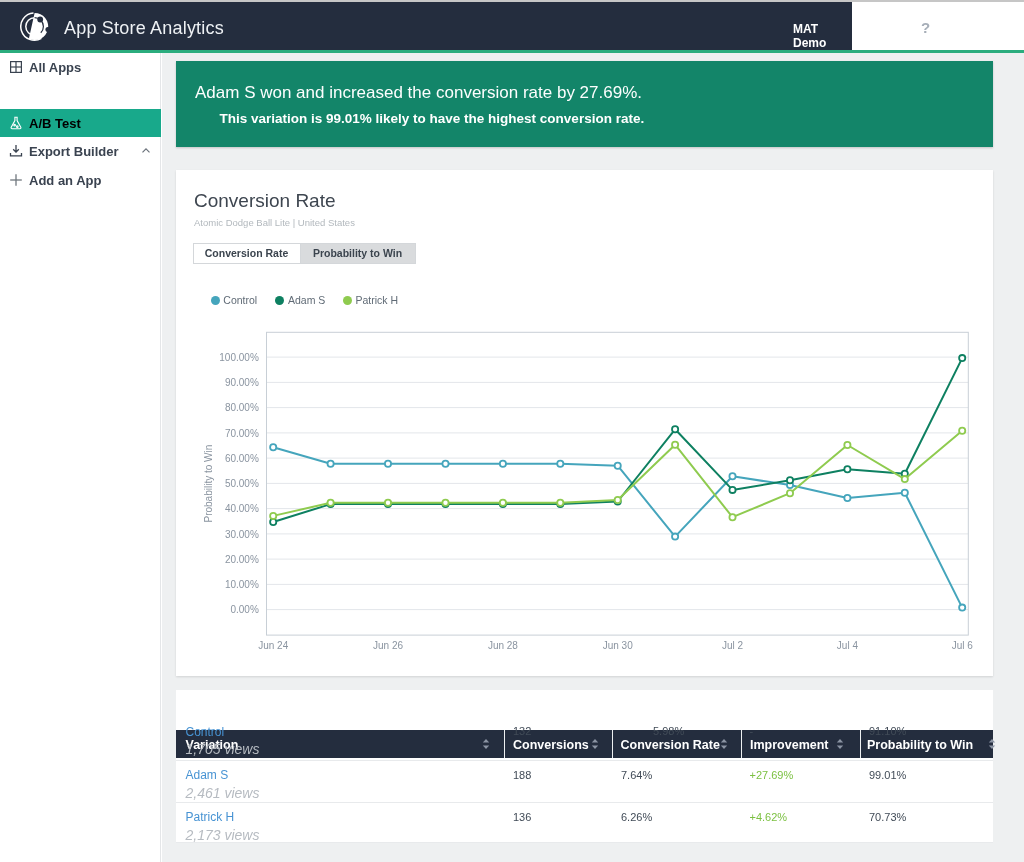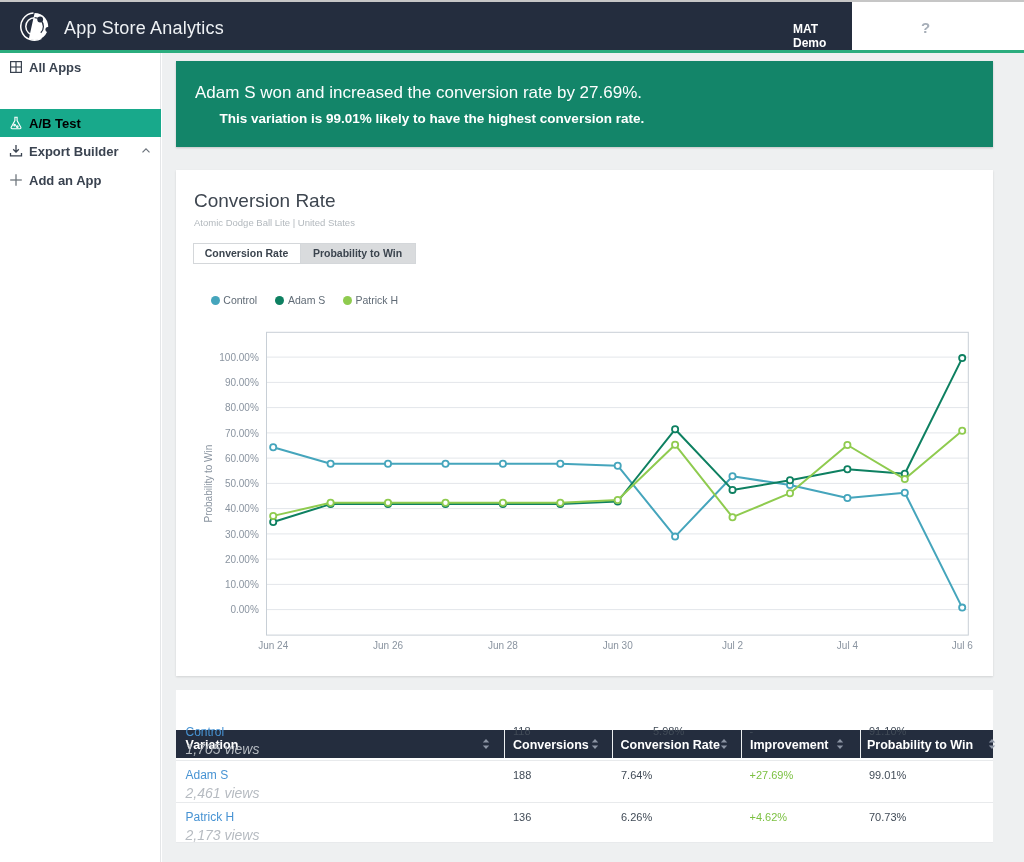--- a/index.html
+++ b/index.html
@@ -235,21 +235,21 @@
         <path d="M4 10 L7.2 6.4 L0.8 6.4 Z" fill="#8b94a3"></path>
       </svg>
       <svg style="position:absolute;left:812px;top:9px" width="8" height="10" viewBox="0 0 8 10">
         <path d="M4 0 L7.2 3.6 L0.8 3.6 Z" fill="#8b94a3"></path>
         <path d="M4 10 L7.2 6.4 L0.8 6.4 Z" fill="#8b94a3"></path>
       </svg>
   </div>
   <div class="trow" style="top:27.6px;height:43.4px;">
     <div class="link" style="left:9.5px;top:7px;">Control</div>
     <div class="views" style="left:9.5px;top:23.5px;">1,705 views</div>
-    <div class="val" style="left:337px;top:7.5px;">118</div>
+    <div class="val" style="left:337px;top:7.5px;">132</div>
     <div class="val" style="left:445px;top:7.5px;margin-left:32px;">5.98%</div>
     <div class="val" style="left:573.5px;top:7.5px;">-</div>
     <div class="val" style="left:693px;top:7.5px;">91.10%</div>
   </div>
   <div class="trow" style="top:71px;height:41.8px;">
     <div class="link" style="left:9.5px;top:7px;">Adam S</div>
     <div class="views" style="left:9.5px;top:23.5px;">2,461 views</div>
     <div class="val" style="left:337px;top:7.5px;">188</div>
     <div class="val" style="left:445px;top:7.5px;">7.64%</div>
     <div class="val imp" style="left:573.5px;top:7.5px;">+27.69%</div>

